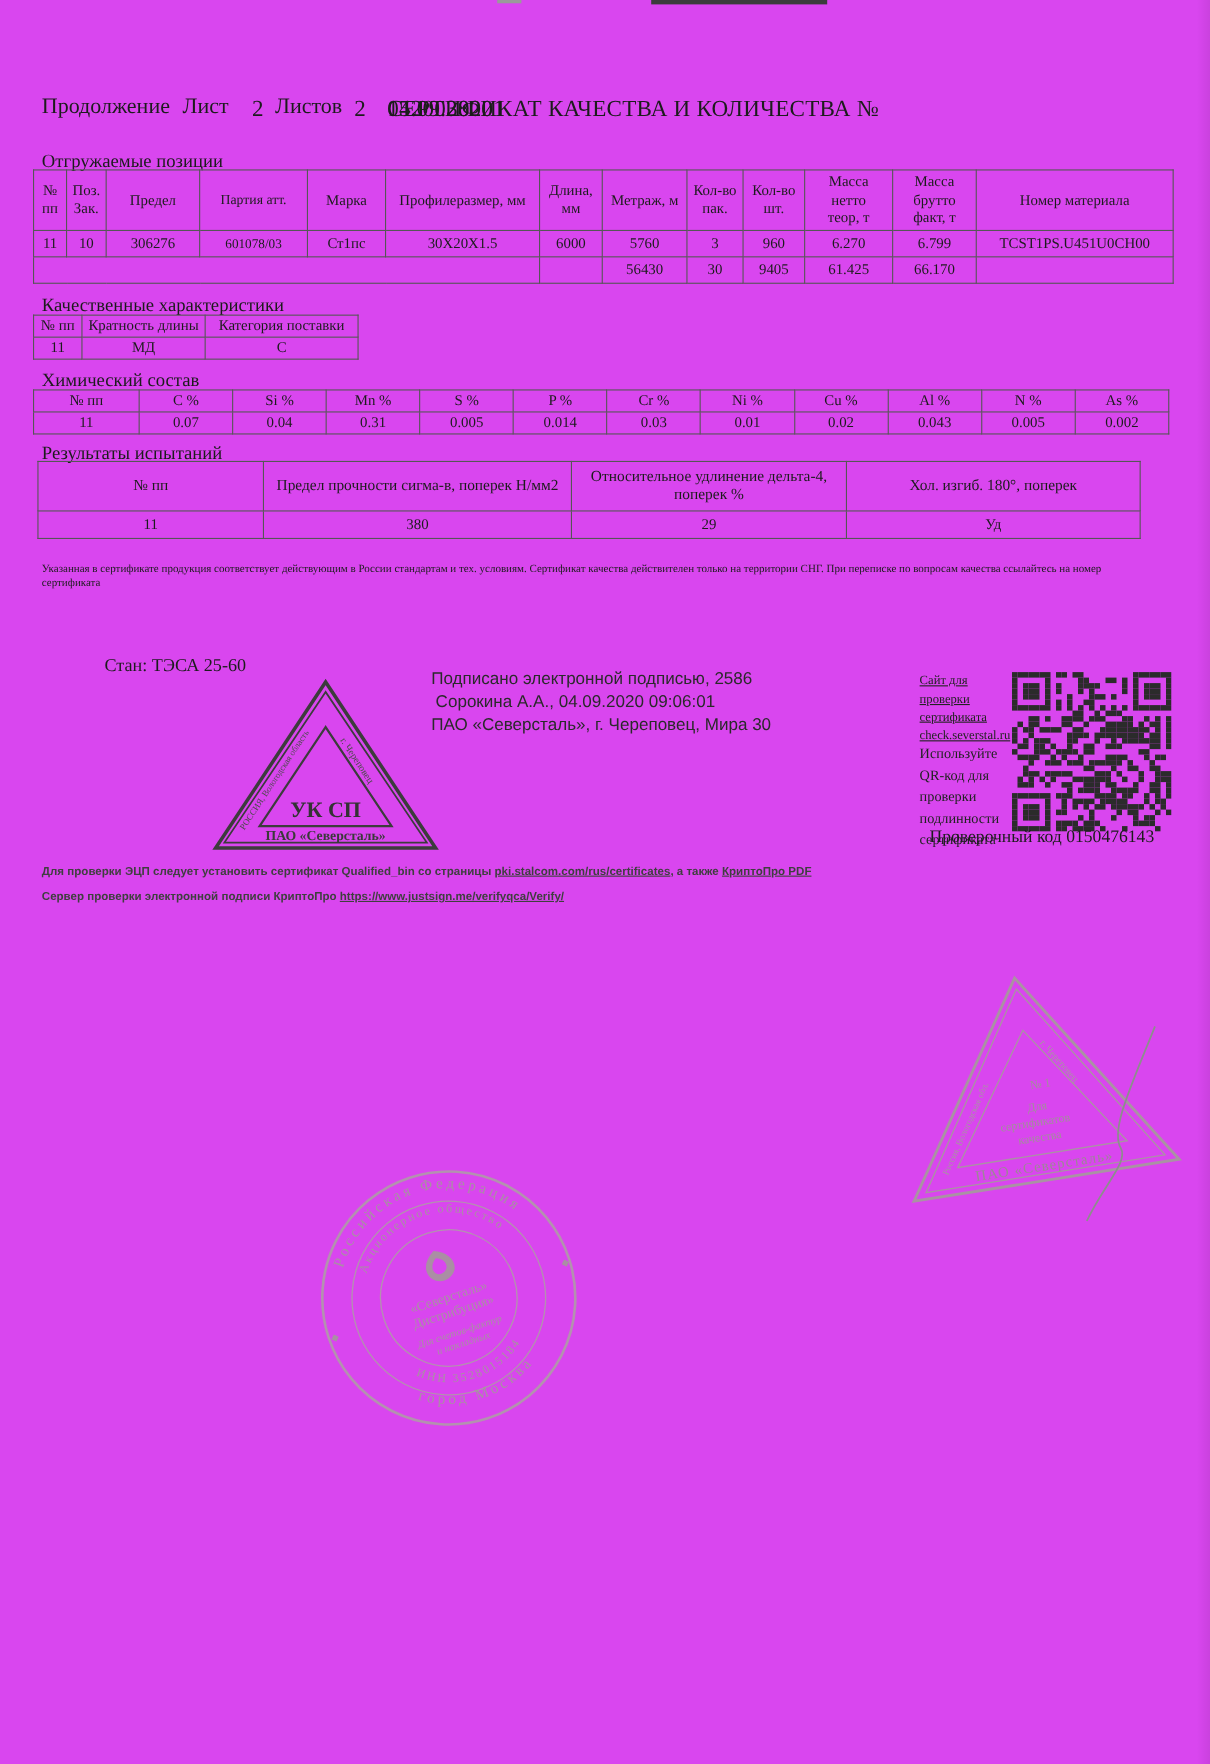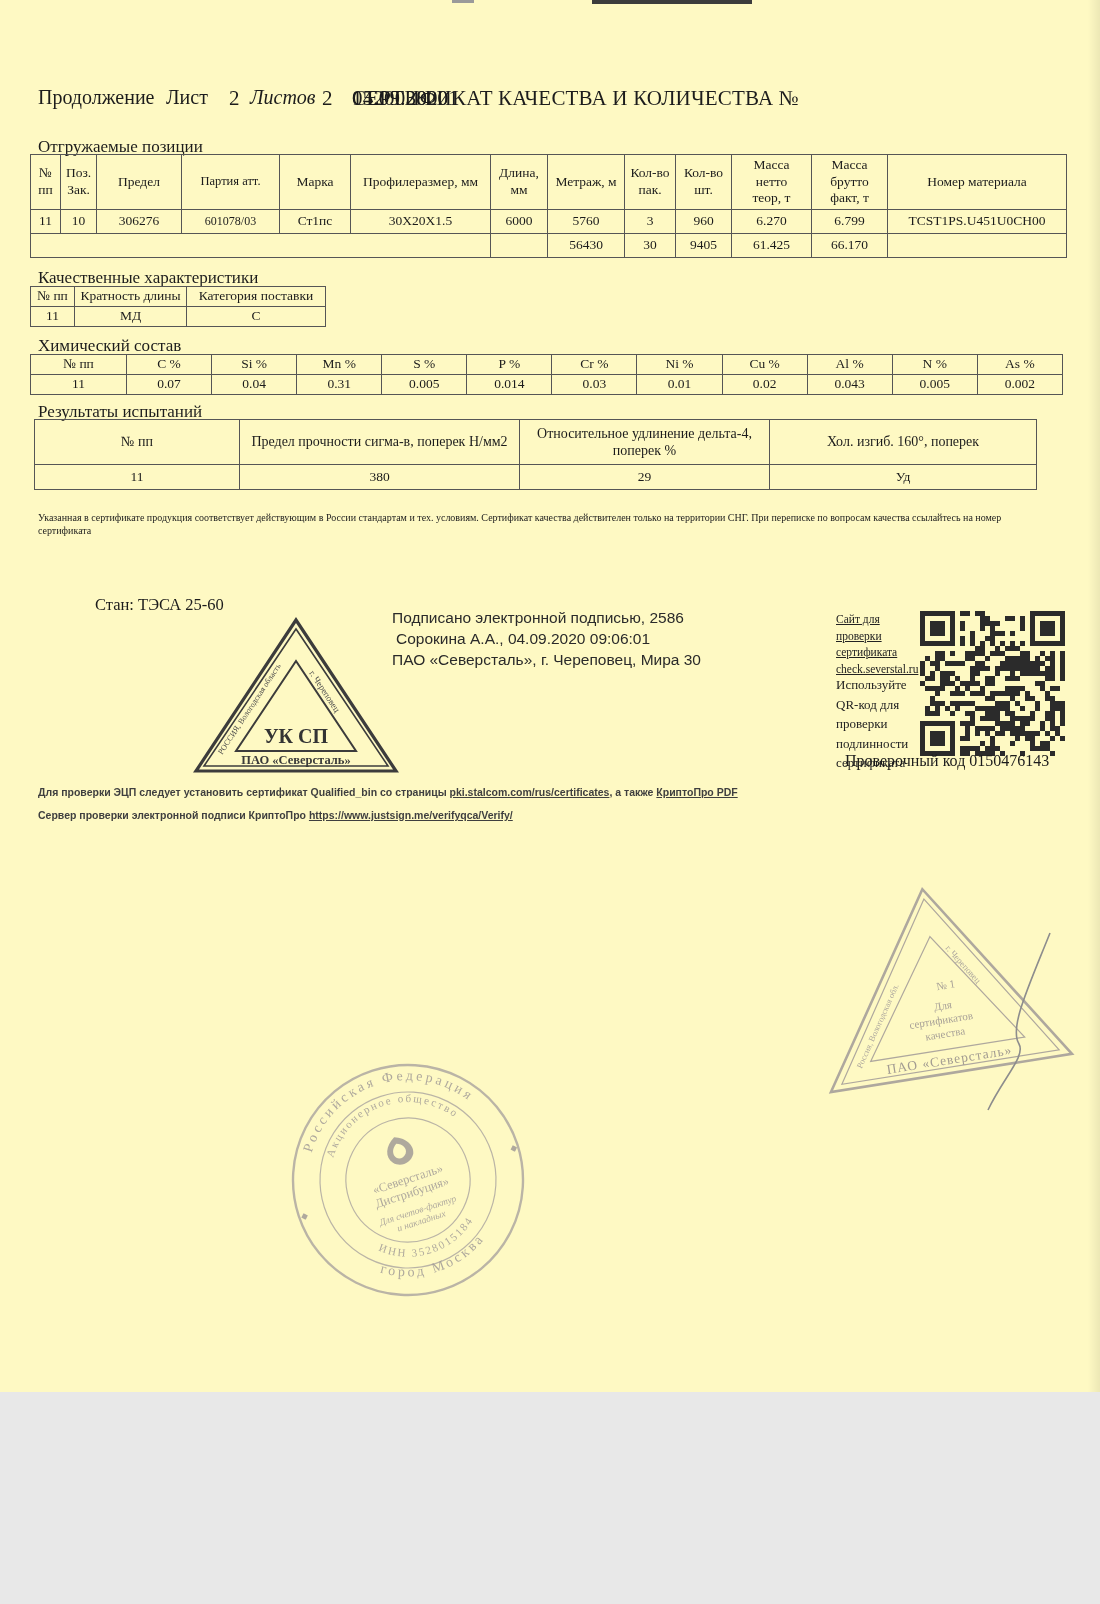--- a/index.html
+++ b/index.html
@@ -1,28 +1,28 @@
 <!DOCTYPE html>
 <html><head>
 <meta charset="utf-8">
 <style>
   html,body{margin:0;padding:0;background:#e8e8e8;}
-  .page{width:1100px;height:1392px;position:relative;background:#fef9c3;overflow:hidden;
+  .page{width:1100px;height:1604px;position:relative;background:#d946ef;overflow:hidden;
         font-family:"Liberation Serif",serif;color:#1c1c1c;}
   .page::after{content:"";position:absolute;top:0;right:0;width:12px;height:100%;
         background:linear-gradient(to right,rgba(0,0,0,0),rgba(0,0,0,0.07));pointer-events:none;}
   .artifact-top{position:absolute;top:0;left:592px;width:160px;height:4px;background:#3c3c3c;}
   .artifact-top2{position:absolute;top:0;left:452px;width:22px;height:3px;background:#9a9a9a;}
 
   .hdr{position:absolute;top:86px;left:0;width:1100px;height:28px;font-size:20px;}
   .hdr span{position:absolute;white-space:nowrap;}
   .hdr .h-cont{left:38px;}
   .hdr .h-sheet{left:166px;}
   .hdr .h-sheetv{left:229px;font-size:21px;}
-  .hdr .h-sheets{left:250px;font-style:italic;}
+  .hdr .h-sheets{left:250px;}
   .hdr .h-sheetsv{left:322px;font-size:21px;}
   .hdr .h-title{left:352px;font-size:21px;letter-spacing:.2px;}
 
   .sec-label{position:absolute;font-size:17px;white-space:nowrap;}
 
   table{border-collapse:collapse;table-layout:fixed;position:absolute;
         font-family:"Liberation Serif",serif;color:#1c1c1c;}
   td,th{border:1px solid #565656;font-weight:normal;text-align:center;vertical-align:middle;
         padding:1px 2px;font-size:13.5px;white-space:pre-line;overflow:hidden;line-height:1.25;}
   .t-ship{left:30px;top:154px;width:1036px;}
@@ -224,21 +224,21 @@
         <col style="width:280px">
         <col style="width:250px">
         <col style="width:267px">
       </colgroup>
     <tbody>
         <tr class="hrow">
       <th>№ пп</th>
       <th>Предел прочности сигма-в, поперек Н/мм2</th>
       <th>Относительное удлинение дельта-4,
 поперек %</th>
-      <th>Хол. изгиб. 160°, поперек</th>
+      <th>Хол. изгиб. 180°, поперек</th>
     </tr>
     <tr class="drow">
       <td>11</td>
       <td>380</td>
       <td>29</td>
       <td>Уд</td>
     </tr>
   </tbody>
     </table>
 

